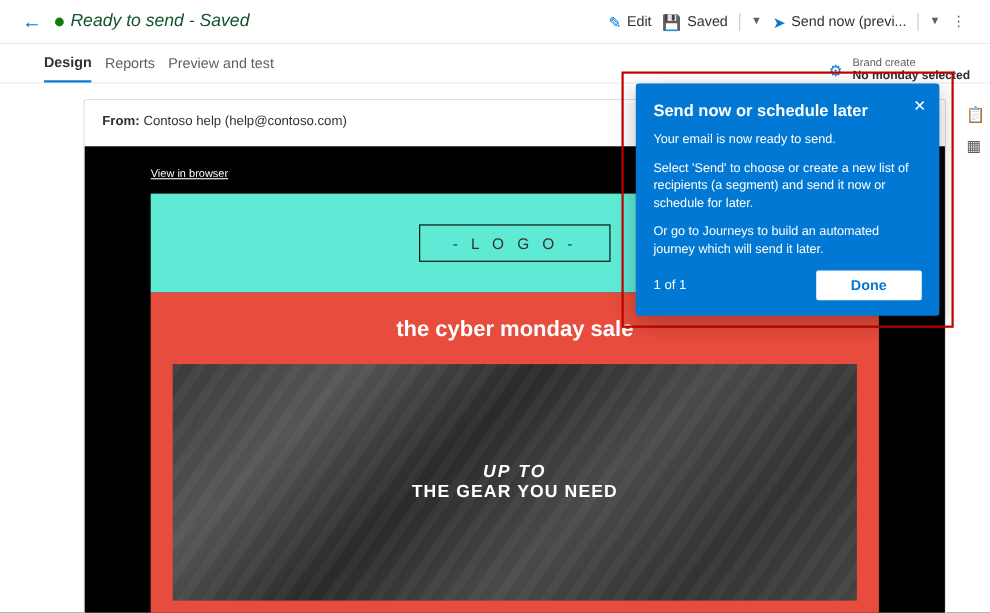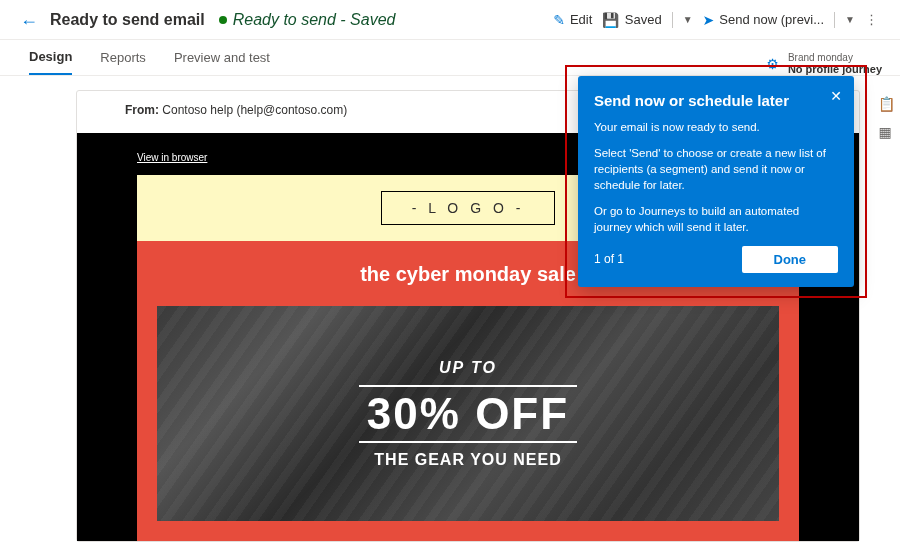--- a/index.html
+++ b/index.html
@@ -9,37 +9,37 @@
   .title { font-size: 16px; font-weight: 600; margin-right: 14px; }
   .status-dot { width: 8px; height: 8px; border-radius: 50%; background: #107c10; display: inline-block; margin-right: 6px; }
   .status-text { font-size: 16px; color: #14532d; font-style: italic; }
   .top-actions { margin-left: auto; display: flex; align-items: center; gap: 10px; }
   .top-action { display: flex; align-items: center; gap: 5px; font-size: 13px; color: #323130; cursor: pointer; }
   .top-action .icn { color: #0078d4; font-size: 14px; }
   .chev { color: #605e5c; font-size: 10px; }
   .divider { width: 1px; height: 16px; background: #c8c6c4; }
   .more { color: #605e5c; letter-spacing: 2px; cursor: pointer; }
 
-  .tabs { display: flex; gap: 28px; padding: 0 29px; height: 36px; border-bottom: 1px solid #edebe9; align-items: center; }
+  .tabs { display: flex; gap: 12px; padding: 0 40px; height: 36px; border-bottom: 1px solid #edebe9; align-items: center; }
   .tab { font-size: 13px; color: #605e5c; cursor: pointer; height: 100%; display: flex; align-items: center; }
   .tab.active { color: #323130; font-weight: 600; border-bottom: 2px solid #0078d4; }
 
   .brand { position: absolute; top: 52px; right: 18px; font-size: 11px; color: #605e5c; text-align: left; }
   .brand .gear { color: #0078d4; font-size: 14px; margin-right: 6px; vertical-align: middle; }
   .brand .lbl { display: block; font-size: 10px; color: #605e5c; }
   .brand .val { font-size: 11px; font-weight: 600; color: #323130; }
 
   .content { padding: 14px 40px 0 76px; }
   .card { border: 1px solid #e1dfdd; border-radius: 3px; background: #fff; }
   .meta { padding: 12px 16px; font-size: 12px; }
-  .meta-row { margin-bottom: 4px; margin-left: 32px; }
+  .meta-row { margin-bottom: 4px; }
   .meta-label { font-weight: 600; }
   .preview { background: #000; padding: 16px 60px 0 60px; }
   .viewlink { color: #fff; font-size: 10px; text-decoration: underline; display: inline-block; margin-bottom: 12px; cursor: pointer; }
-  .logo-band { background: #fef9c3; padding: 16px 0; text-align: center; }
+  .logo-band { background: #5eead4; padding: 28px 0; text-align: center; }
   .logo-box { display: inline-block; border: 1px solid #000; padding: 8px 30px; font-size: 14px; letter-spacing: 4px; }
   .orange { background: #e74c3c; padding: 22px 20px 20px; text-align: center; }
   .sale-title { color: #fff; font-size: 20px; font-weight: 600; margin-bottom: 20px; }
   .hero { position: relative; height: 215px; background: linear-gradient(135deg,#3a3a3a 0%,#555 20%,#2a2a2a 40%,#4a4a4a 60%,#333 80%,#444 100%); display: flex; flex-direction: column; align-items: center; justify-content: center; color: #fff; overflow: hidden; }
   .hero::before { content:""; position:absolute; inset:0; background: repeating-linear-gradient(125deg, rgba(255,255,255,0.04) 0 8px, transparent 8px 18px); }
   .hero .up { font-size: 16px; font-weight: 600; letter-spacing: 2px; z-index:1;font-style:italic; }
   .hero .pct { font-size: 44px; font-weight: 700; border-top: 2px solid #fff; border-bottom: 2px solid #fff; padding: 2px 8px; margin: 8px 0; letter-spacing: 2px; z-index:1; }
   .hero .gear-line { font-size: 16px; font-weight: 600; letter-spacing: 1px; z-index:1; }
 
   .highlight-box { position: absolute; top: 65px; left: 565px; width: 302px; height: 233px; border: 2px solid #c40000; pointer-events: none; }
@@ -53,21 +53,20 @@
   .callout .done { background: #fff; color: #0078d4; border: none; padding: 6px 32px; font-size: 13px; font-weight: 600; cursor: pointer; border-radius: 2px; }
 
   .side-rail { position: absolute; right: 4px; top: 96px; display: flex; flex-direction: column; gap: 12px; }
   .side-rail span { color: #605e5c; font-size: 14px; cursor: pointer; }
 </style>
 </head>
 <body>
 
 <div class="topbar">
   <span class="back-btn">←</span>
-  <span class="title">Ready to send email</span>
   <span class="status-dot"></span>
   <span class="status-text">Ready to send - Saved</span>
   <div class="top-actions">
     <div class="top-action">
       <span class="icn">✎</span>
       <span>Edit</span>
     </div>
     <div class="top-action">
       <span class="icn">💾</span>
       <span>Saved</span>
@@ -86,22 +85,22 @@
 
 <div class="tabs">
   <div class="tab active">Design</div>
   <div class="tab">Reports</div>
   <div class="tab">Preview and test</div>
 </div>
 
 <div class="brand">
   <span class="gear">⚙</span>
   <span style="display:inline-block;vertical-align:middle;">
-    <span class="lbl">Brand monday</span>
-    <span class="val">No profile journey</span>
+    <span class="lbl">Brand create</span>
+    <span class="val">No monday selected</span>
   </span>
 </div>
 
 <div class="side-rail">
   <span>📋</span>
   <span>▦</span>
 </div>
 
 <div class="content">
   <div class="card">
@@ -113,21 +112,20 @@
     </div>
     <div class="preview">
       <span class="viewlink">View in browser</span>
       <div class="logo-band">
         <span class="logo-box">- L O G O -</span>
       </div>
       <div class="orange">
         <div class="sale-title">the cyber monday sale</div>
         <div class="hero">
           <div class="up">UP TO</div>
-          <div class="pct">30% OFF</div>
           <div class="gear-line">THE GEAR YOU NEED</div>
         </div>
       </div>
     </div>
   </div>
 </div>
 
 <div class="highlight-box"></div>
 
 <div class="callout">

